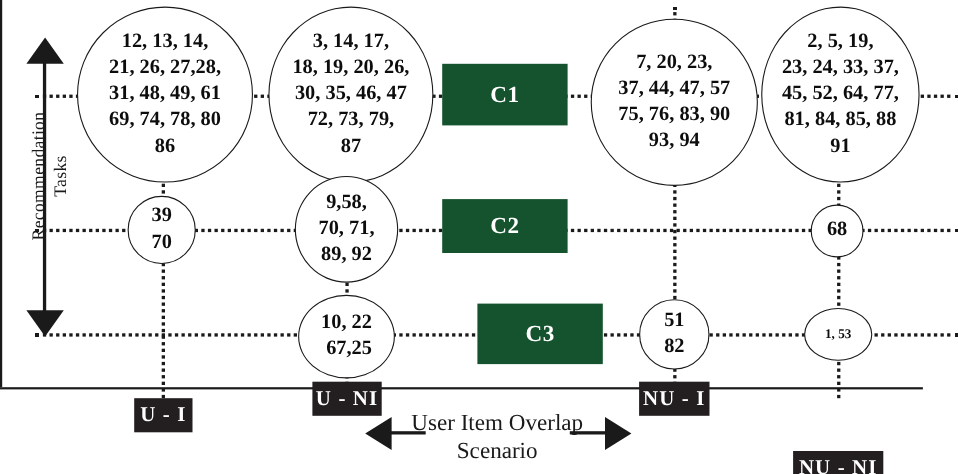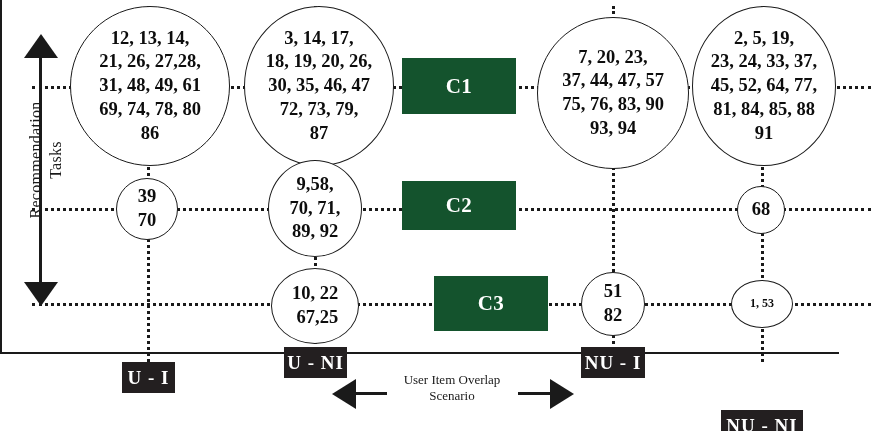--- a/index.html
+++ b/index.html
@@ -83,21 +83,21 @@
     letter-spacing:1px;
     white-space:nowrap;
   }
 
   
   .scen-label{
     position:absolute;
     left:352px;top:372px;
     width:200px;
     text-align:center;
-    font-size:13px;
+    font-size:21px;
     color:#1a1a1a;
     line-height:1.2;
   }
   .scen-shaft{position:absolute;background:#1a1a1a;height:3px;top:392px;}
   .scen-arrow{position:absolute;width:0;height:0;top:379px;}
   .scen-arrow.left{left:332px;border-top:15px solid transparent;border-bottom:15px solid transparent;border-right:24px solid #1a1a1a;}
   .scen-arrow.right{left:550px;border-top:15px solid transparent;border-bottom:15px solid transparent;border-left:24px solid #1a1a1a;}
 </style>
 </head>
 <body>

